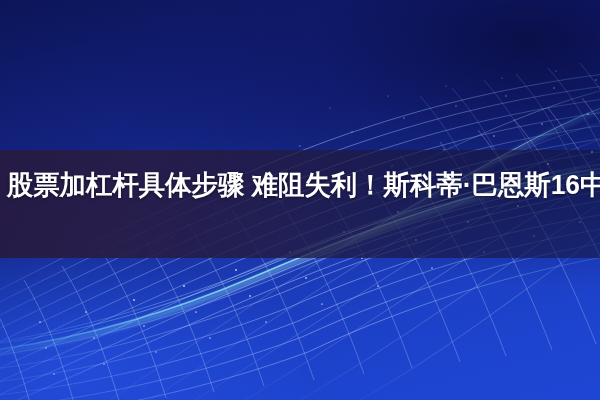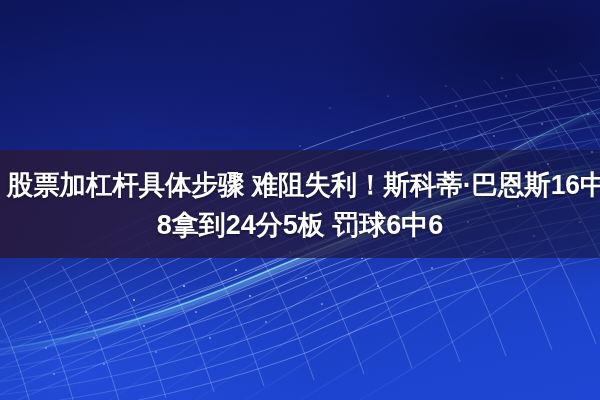--- a/index.html
+++ b/index.html
@@ -234,15 +234,14 @@
             <circle cx="502" cy="78" r="0.6"></circle>
           <circle cx="556" cy="71" r="0.6"></circle>
         </g>
       </g>
     </svg>
   </div>
 
   <div class="band" style="top:150px;height:108px;"></div>
 
   <div class="caption line1" style="top: 168px; font-size: 27px; transform: scaleX(0.9772); transform-origin: center center;">股票加杠杆具体步骤 难阻失利！斯科蒂·巴恩斯16中</div>
-  <div class="caption line2" style="top:208px;">8拿到24分5板 罚球6中6</div>
 
 </div>
 
 </body></html>

